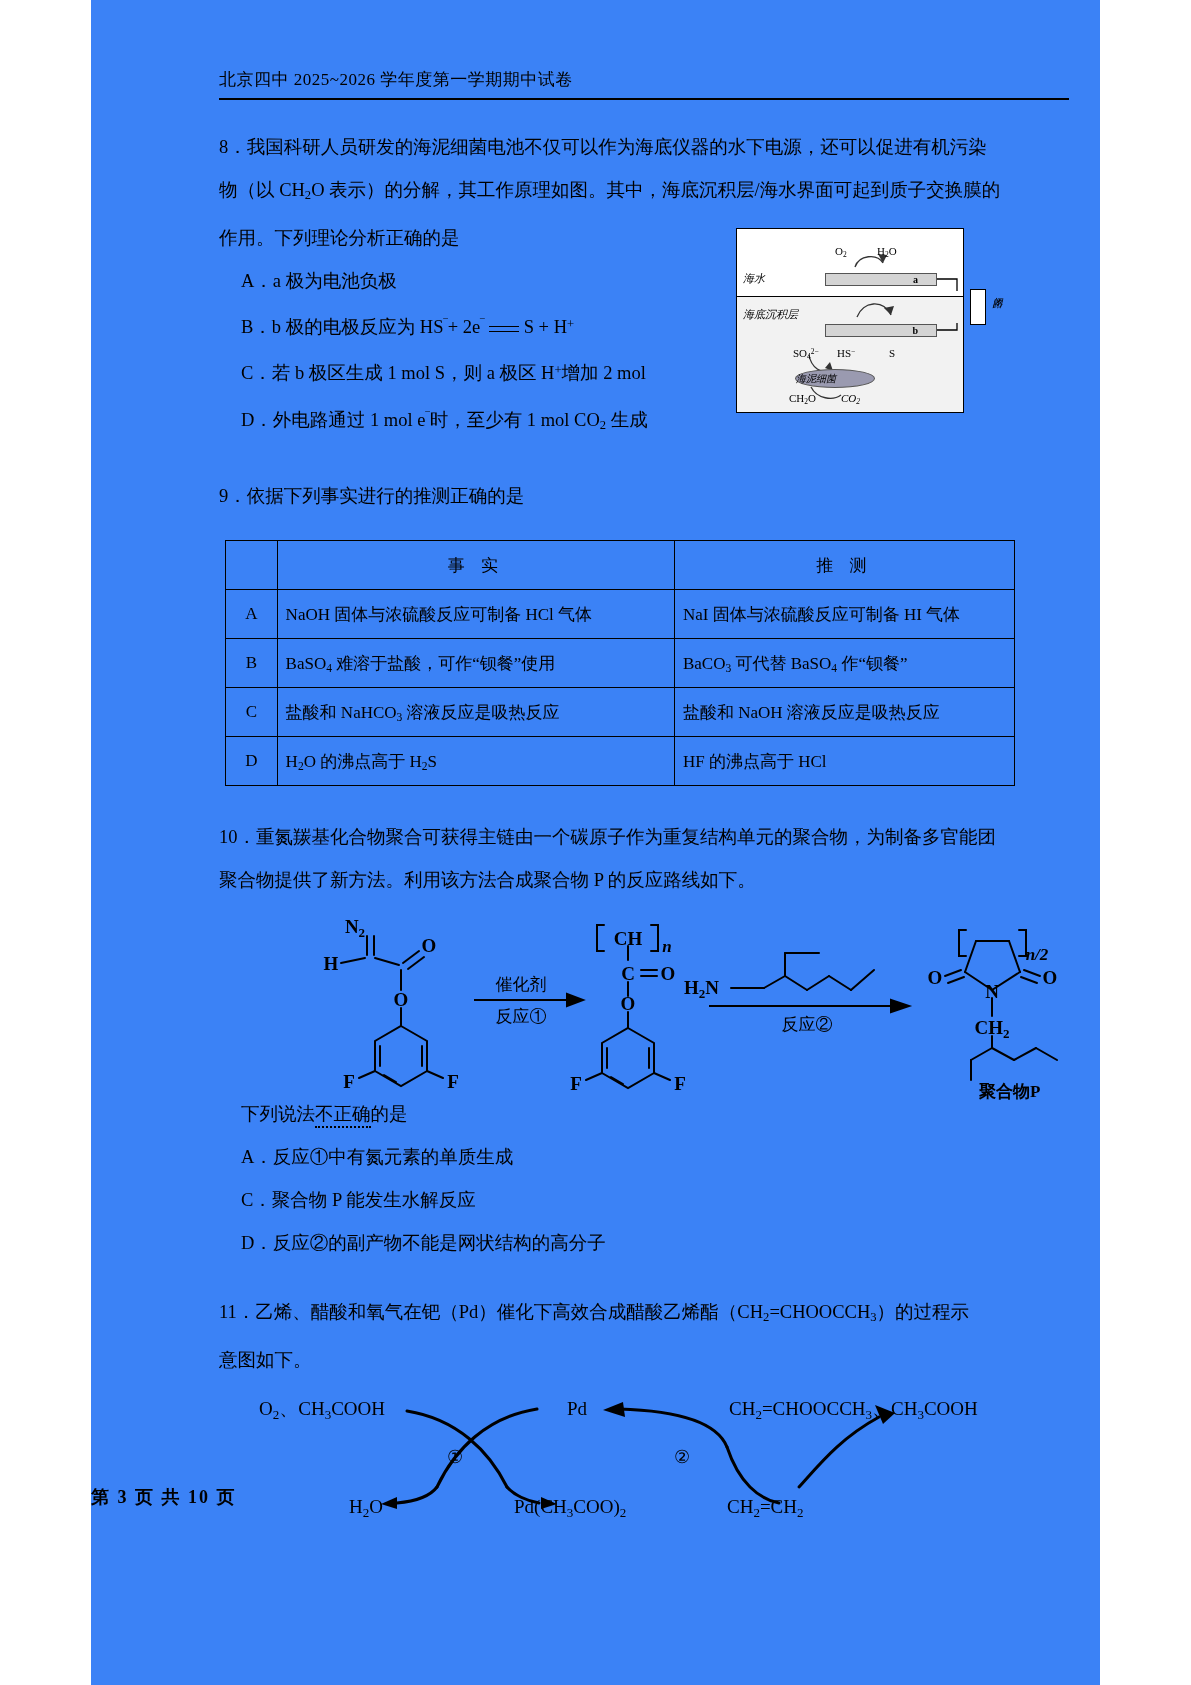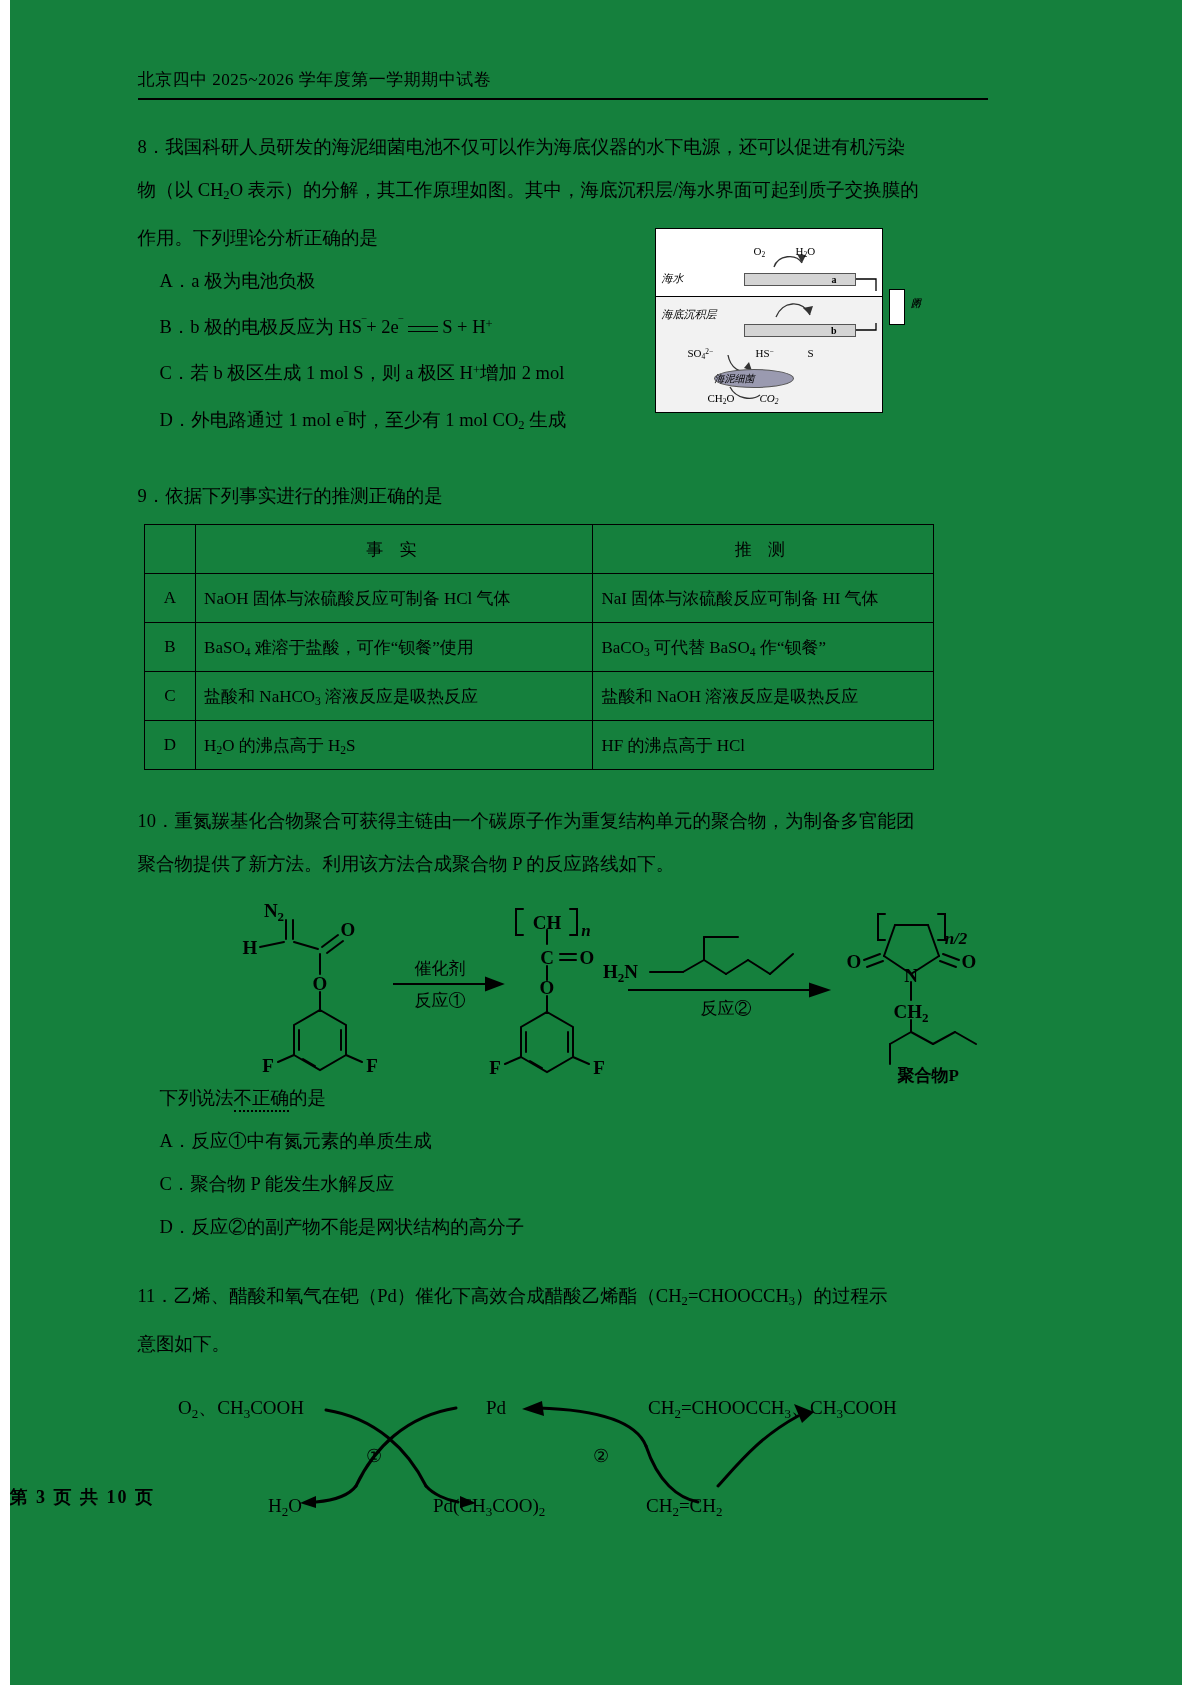--- a/index.html
+++ b/index.html
@@ -7,24 +7,24 @@
     margin: 0;
     padding: 0;
     background: #ffffff;
   }
   body {
     font-family: "Liberation Serif", "DejaVu Serif", serif;
     color: #000000;
   }
   .page {
     position: relative;
-    width: 1172px;
+    width: 1009px;
     height: 1685px;
     margin: 0 auto;
-    background: #15803d;
+    background: #3b82f6;
     overflow: hidden;
   }
   .content {
     position: absolute;
     left: 128px;
     top: 68px;
     width: 850px;
   }
   
   .hdr {
@@ -101,21 +101,21 @@
     position:absolute; left:58px; top:140px; width:78px; height:17px;
     border-radius:50%; background:#9a9ab0; border:1px solid #555;
     font-size:10px; text-align:left; line-height:17px; color:#000;
     font-style: italic;
   }
   
   table.t9 {
     border-collapse: collapse;
     width: 790px;
     margin-left: 6px;
-    margin-top: 6px;
+    margin-top: 22px;
     font-size: 17px;
   }
   table.t9 td, table.t9 th {
     border: 1.2px solid #000;
     padding: 9px 8px;
     font-weight: normal;
     height: 30px;
   }
   table.t9 .c-id { width: 36px; text-align:center; }
   table.t9 .c-fact { width: 400px; }
@@ -123,21 +123,21 @@
   table.t9 th { text-align:center; letter-spacing: 6px; }
   
   .scheme {
     position: relative;
     width: 850px;
     height: 185px;
     margin-top: 6px;
   }
   .scheme svg { position:absolute; left:0; top:0; }
   
-  .cycle { position: relative; width: 850px; height: 140px; margin-top: 24px; text-decoration: underline; }
+  .cycle { position: relative; width: 850px; height: 140px; margin-top: 9px; text-decoration: underline; }
   .cycle svg { position:absolute; left:0; top:0; }
   
   .footer {
     position:absolute; left:0; top:1485px; width:1191px;
     text-align:left; font-size:18px; font-weight:bold; letter-spacing:2px;
   }
   .dotted-under {
     position: relative;
   }
   .dotted-under:after {
@@ -434,21 +434,21 @@
       </g>
 
       <g stroke="#000" stroke-width="1.3" fill="none">
         <path d="M 200 50 L 220 50 L 220 62"></path>
         <path d="M 200 101 L 220 101 L 220 94"></path>
       </g>
     </svg>
 
     <div class="f8txt" style="left:98px; top:16px;">O<sub>2</sub></div>
     <div class="f8txt" style="left:140px; top:16px;">H<sub>2</sub>O</div>
-    <div class="f8txt" style="left:32px; top:118px;">SO<sub>4</sub><sup>2−</sup></div>
+    <div class="f8txt" style="left:56px; top:118px;">SO<sub>4</sub><sup>2−</sup></div>
     <div class="f8txt" style="left:100px; top:118px;">HS<sup>−</sup></div>
     <div class="f8txt" style="left:152px; top:118px;">S</div>
 
     <div class="bact">海泥细菌</div>
 
     <div class="f8txt" style="left:52px; top:163px;">CH<sub>2</sub>O</div>
     <div class="f8txt" style="left:104px; top:163px;font-style:italic;">CO<sub>2</sub></div>
 
     <div class="resistor"></div>
     <div class="ext-label">闭路</div>

